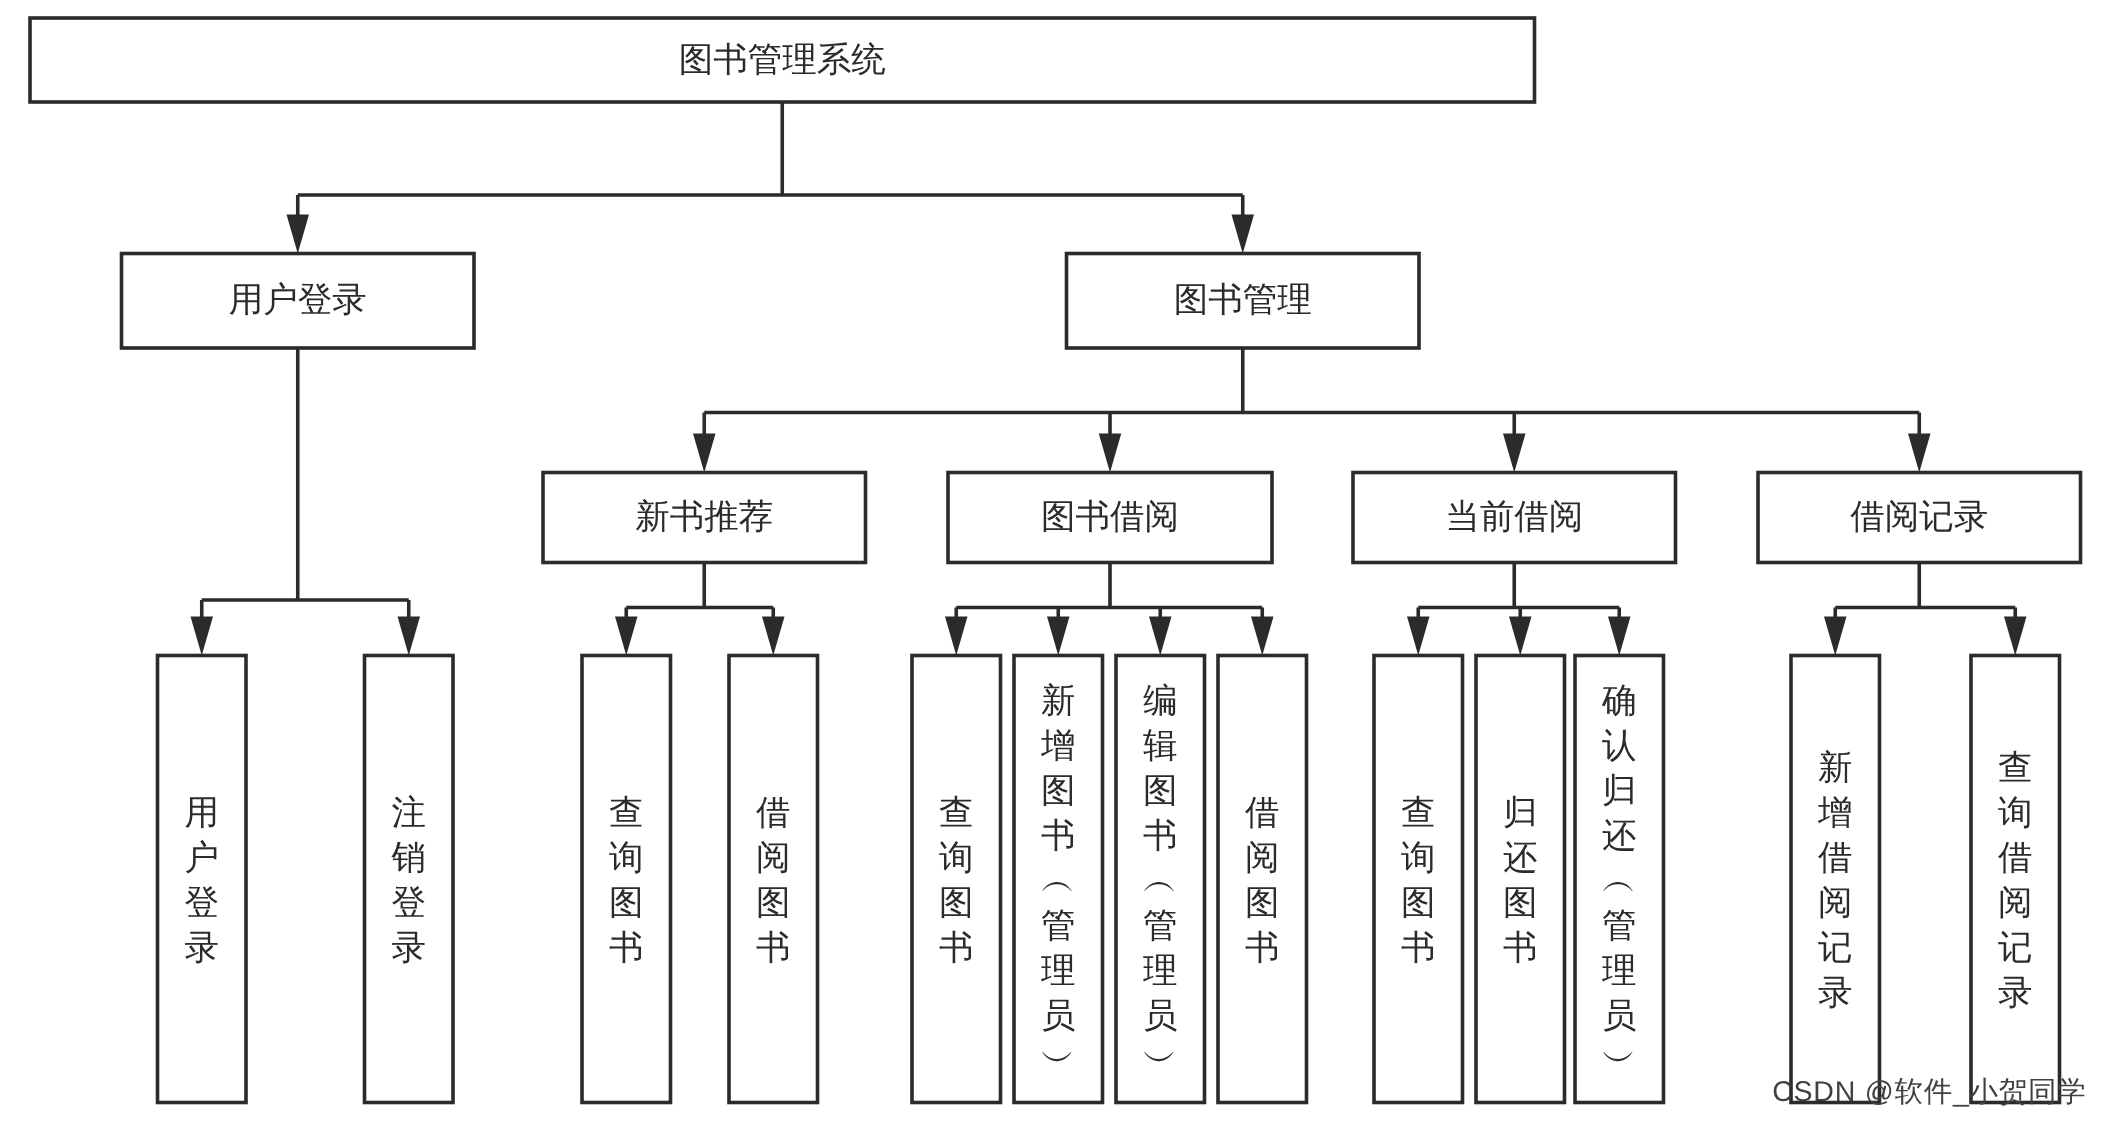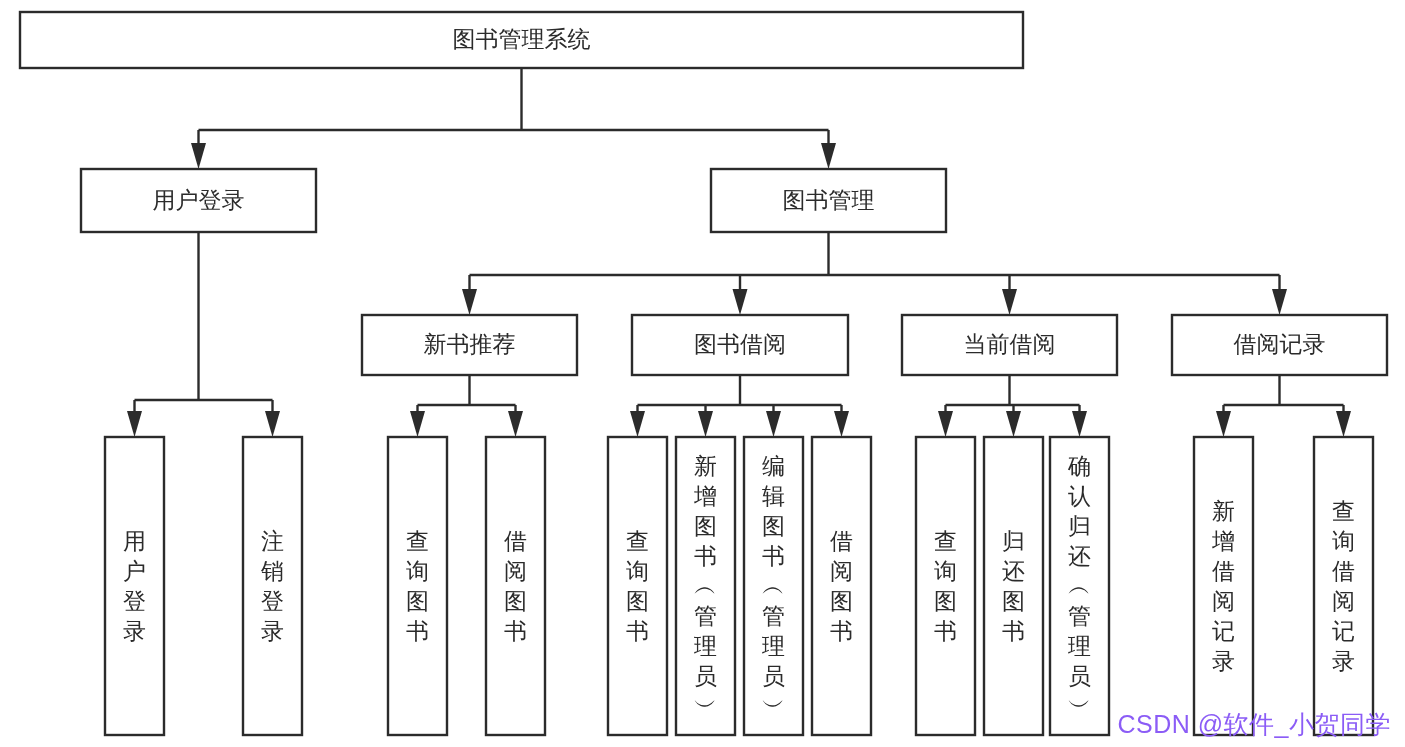--- a/index.html
+++ b/index.html
@@ -48,22 +48,22 @@
     fill: none;
   }
   .arrow-head {
     fill: #2b2b2b;
     stroke: none;
   }
   .watermark {
     position: absolute;
     right: 14px;
     bottom: 6px;
-    color: #8b5cf6;
-    font-size: 25px;
+    color: #404040;
+    font-size: 19px;
     font-family: "Liberation Sans", "DejaVu Sans", sans-serif;
     letter-spacing: 0.5px;
     white-space: nowrap;
     user-select: none;
   }
 </style>
 </head>
 <body>
 
 <div id="page">

